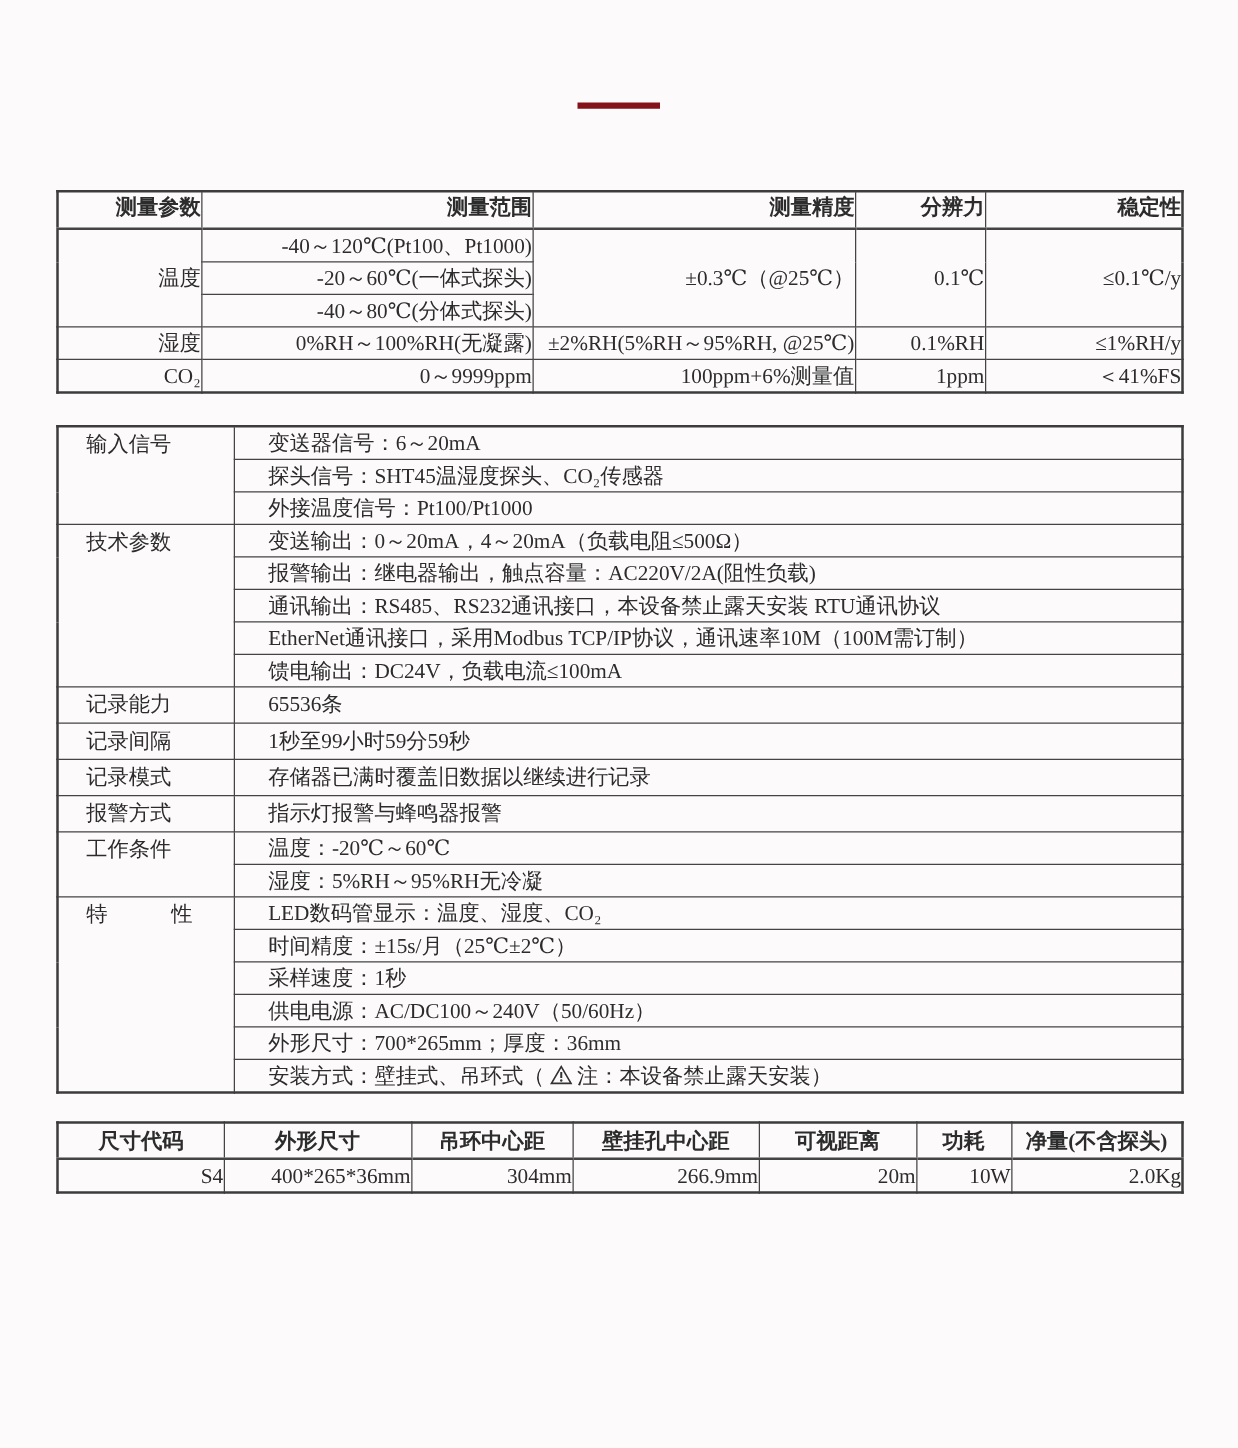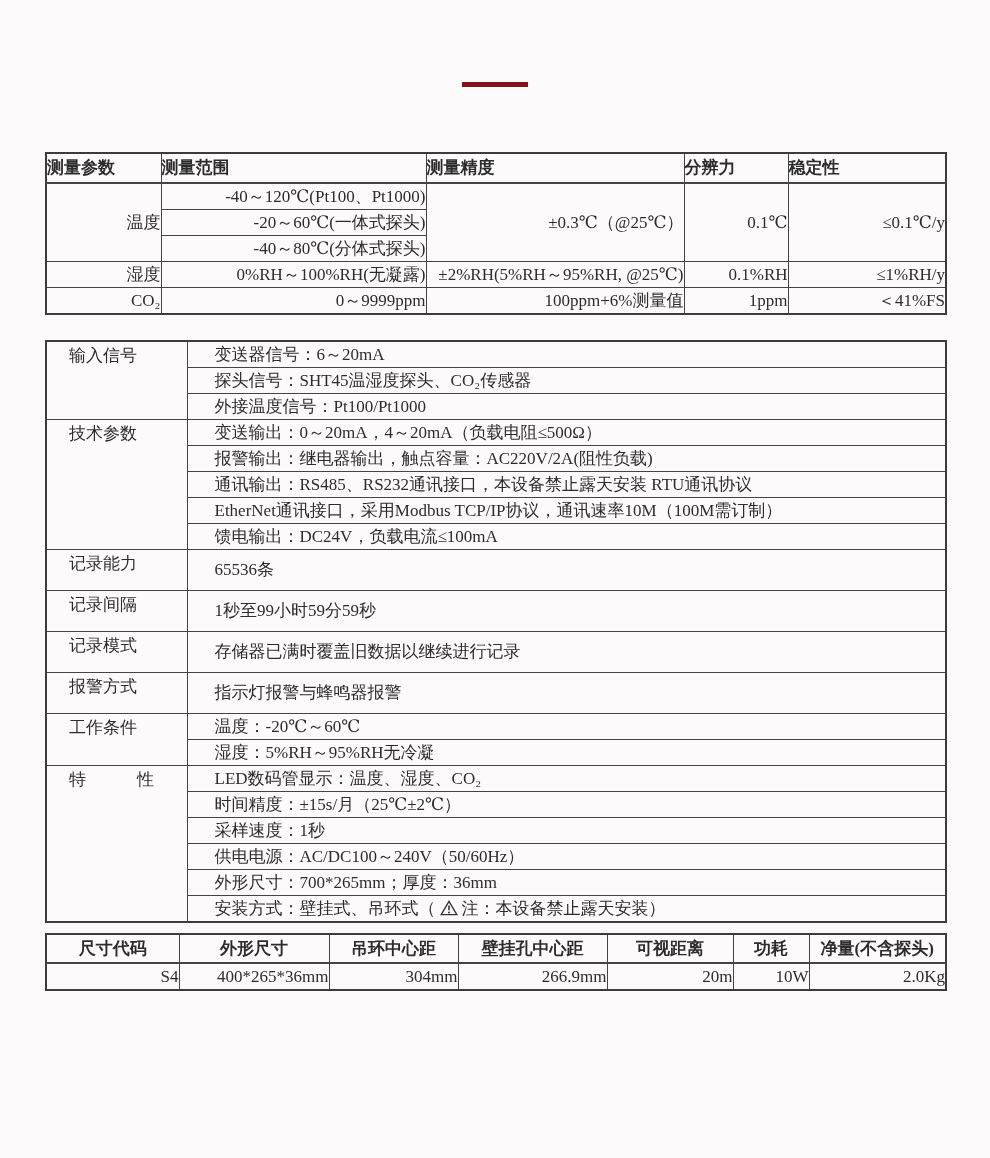--- a/index.html
+++ b/index.html
@@ -36,30 +36,30 @@
   .t th,.t td{
     border:1px solid #444;
     padding:0;
     color:#2c2c2c;
     line-height:1.25;
     overflow:hidden;
     white-space:nowrap;
   }
   
   .t1{margin-top:65px;}
-  .t1 th{height:28px;font-weight:bold;text-align:left;border-bottom-width:2px;}
+  .t1 th{height:28px;font-weight:bold;text-align:right;border-bottom-width:2px;font-family:Liberation Mono, monospace;}
   .t1 td{height:25px;text-align:right;}
   
   .t2{margin-top:25px;}
   .t2 td{height:25px;}
-  .t2 td.lbl{vertical-align:top;padding:3px 0 12px 22px;}
+  .t2 td.lbl{vertical-align:top;padding:3px 0 0 22px;}
   .t2 td.val{padding-left:27px;}
   .t2 td.val.indent{}
   
-  .t3{margin-top:10px;}
+  .t3{margin-top:22px;}
   .t3 th{height:27px;font-weight:bold;text-align:center;border-bottom-width:2px;}
   .t3 td{height:25px;text-align:right;}
   .warn-icon{vertical-align:-2px;margin:0 4px;}
 </style>
 </head>
 <body>
 
 <div class="sheet">
 
   <div class="divider"></div>

